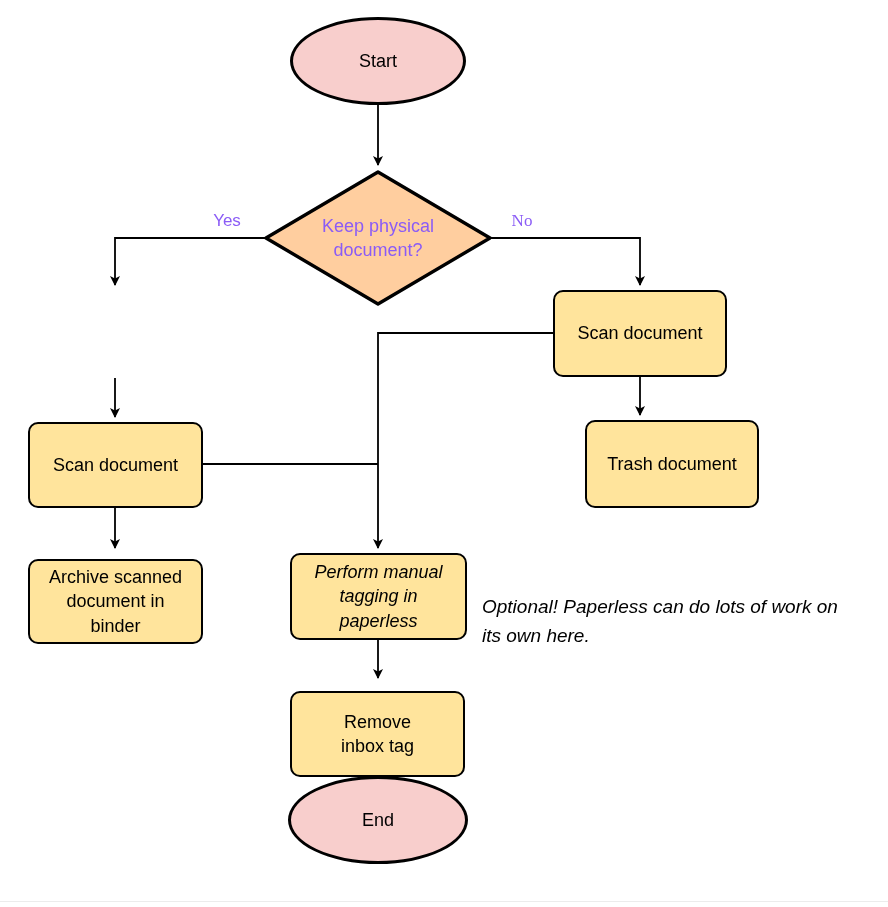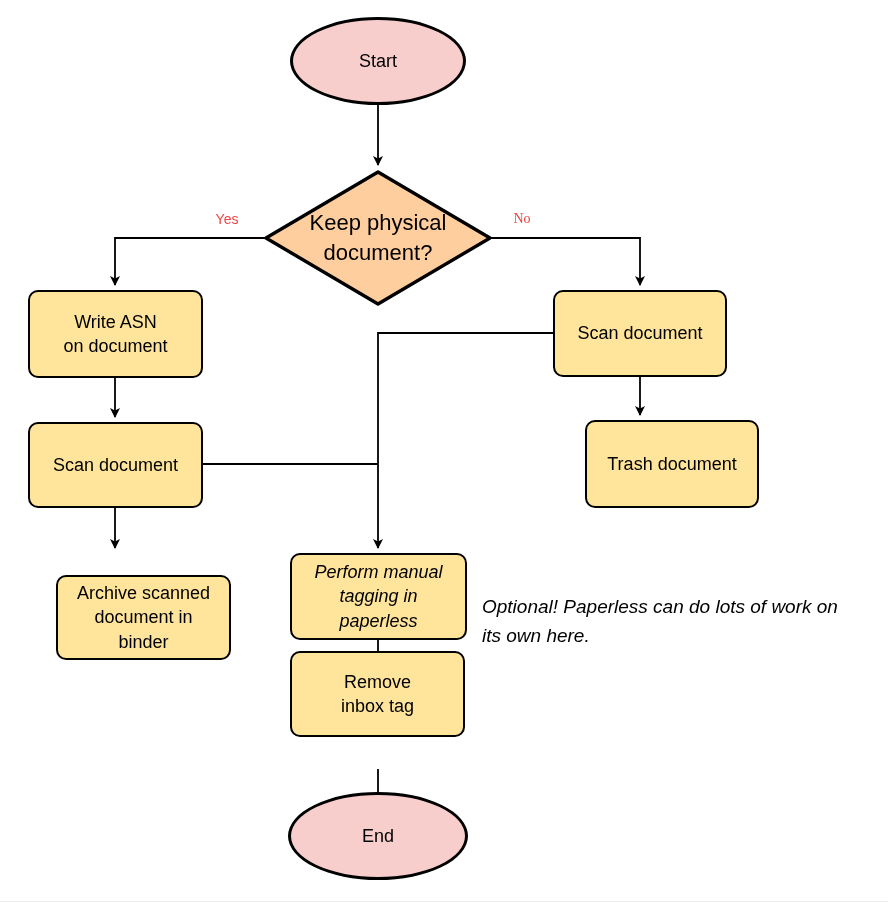--- a/index.html
+++ b/index.html
@@ -43,42 +43,42 @@
     border: 3px solid #000000;
     border-radius: 50%;
   }
 
   .decision-label {
     position: absolute;
     display: flex;
     align-items: center;
     justify-content: center;
     text-align: center;
-    font-size: 22px;
+    font-size: 18px;
     line-height: 1.35;
-    color: #000000;
+    color: #8b5cf6;
     white-space: pre-line;
   }
 
   
   .n-start        { left: 290px; top: 17px;  width: 176px; height: 88px; }
   .n-write-asn    { left: 28px;  top: 290px; width: 175px; height: 88px; }
   .n-scan-left    { left: 28px;  top: 422px; width: 175px; height: 86px; }
-  .n-archive      { left: 28px;  top: 575px; width: 175px; height: 85px; margin-left: 28px; }
+  .n-archive      { left: 28px;  top: 559px; width: 175px; height: 85px; }
   .n-scan-right   { left: 553px; top: 290px; width: 174px; height: 87px; }
   .n-trash        { left: 585px; top: 420px; width: 174px; height: 88px; }
   .n-tagging      { left: 290px; top: 553px; width: 177px; height: 87px; font-style: italic; }
-  .n-remove-inbox { left: 290px; top: 651px; width: 175px; height: 86px; }
-  .n-end          { left: 288px; top: 792px; width: 180px; height: 88px; }
+  .n-remove-inbox { left: 290px; top: 691px; width: 175px; height: 86px; }
+  .n-end          { left: 288px; top: 776px; width: 180px; height: 88px; }
   .n-decision-label { left: 296px; top: 208px; width: 164px; height: 60px; }
 
   .edge-label {
     position: absolute;
-    font-size: 14px;
-    color: #ef4444;
+    font-size: 17px;
+    color: #8b5cf6;
     text-align: center;
     width: 46px;
   }
   .l-yes { left: 204px; top: 211px; }
   .l-no  { left: 499px; top: 211px; font-family: Liberation Serif, serif; }
 
   .note {
     position: absolute;
     left: 482px;
     top: 592px;
@@ -123,22 +123,20 @@
     <path d="M203,464 L378,464" fill="none" stroke="#000000" stroke-width="1.8"></path>
     <path d="M378,640 L378,678" fill="none" stroke="#000000" stroke-width="1.8" marker-end="url(#arrow)"></path>
     <path d="M378,769 L378,807" fill="none" stroke="#000000" stroke-width="1.8" marker-end="url(#arrow)"></path>
   </svg>
 
   <div class="node terminator n-start">Start</div>
 
   <div class="decision-label n-decision-label">Keep physical
 document?</div>
 
-  <div class="node process n-write-asn">Write ASN
-on document</div>
 
   <div class="node process n-scan-left">Scan document</div>
 
   <div class="node process n-archive">Archive scanned
 document in
 binder</div>
 
   <div class="node process n-scan-right">Scan document</div>
 
   <div class="node process n-trash">Trash document</div>

